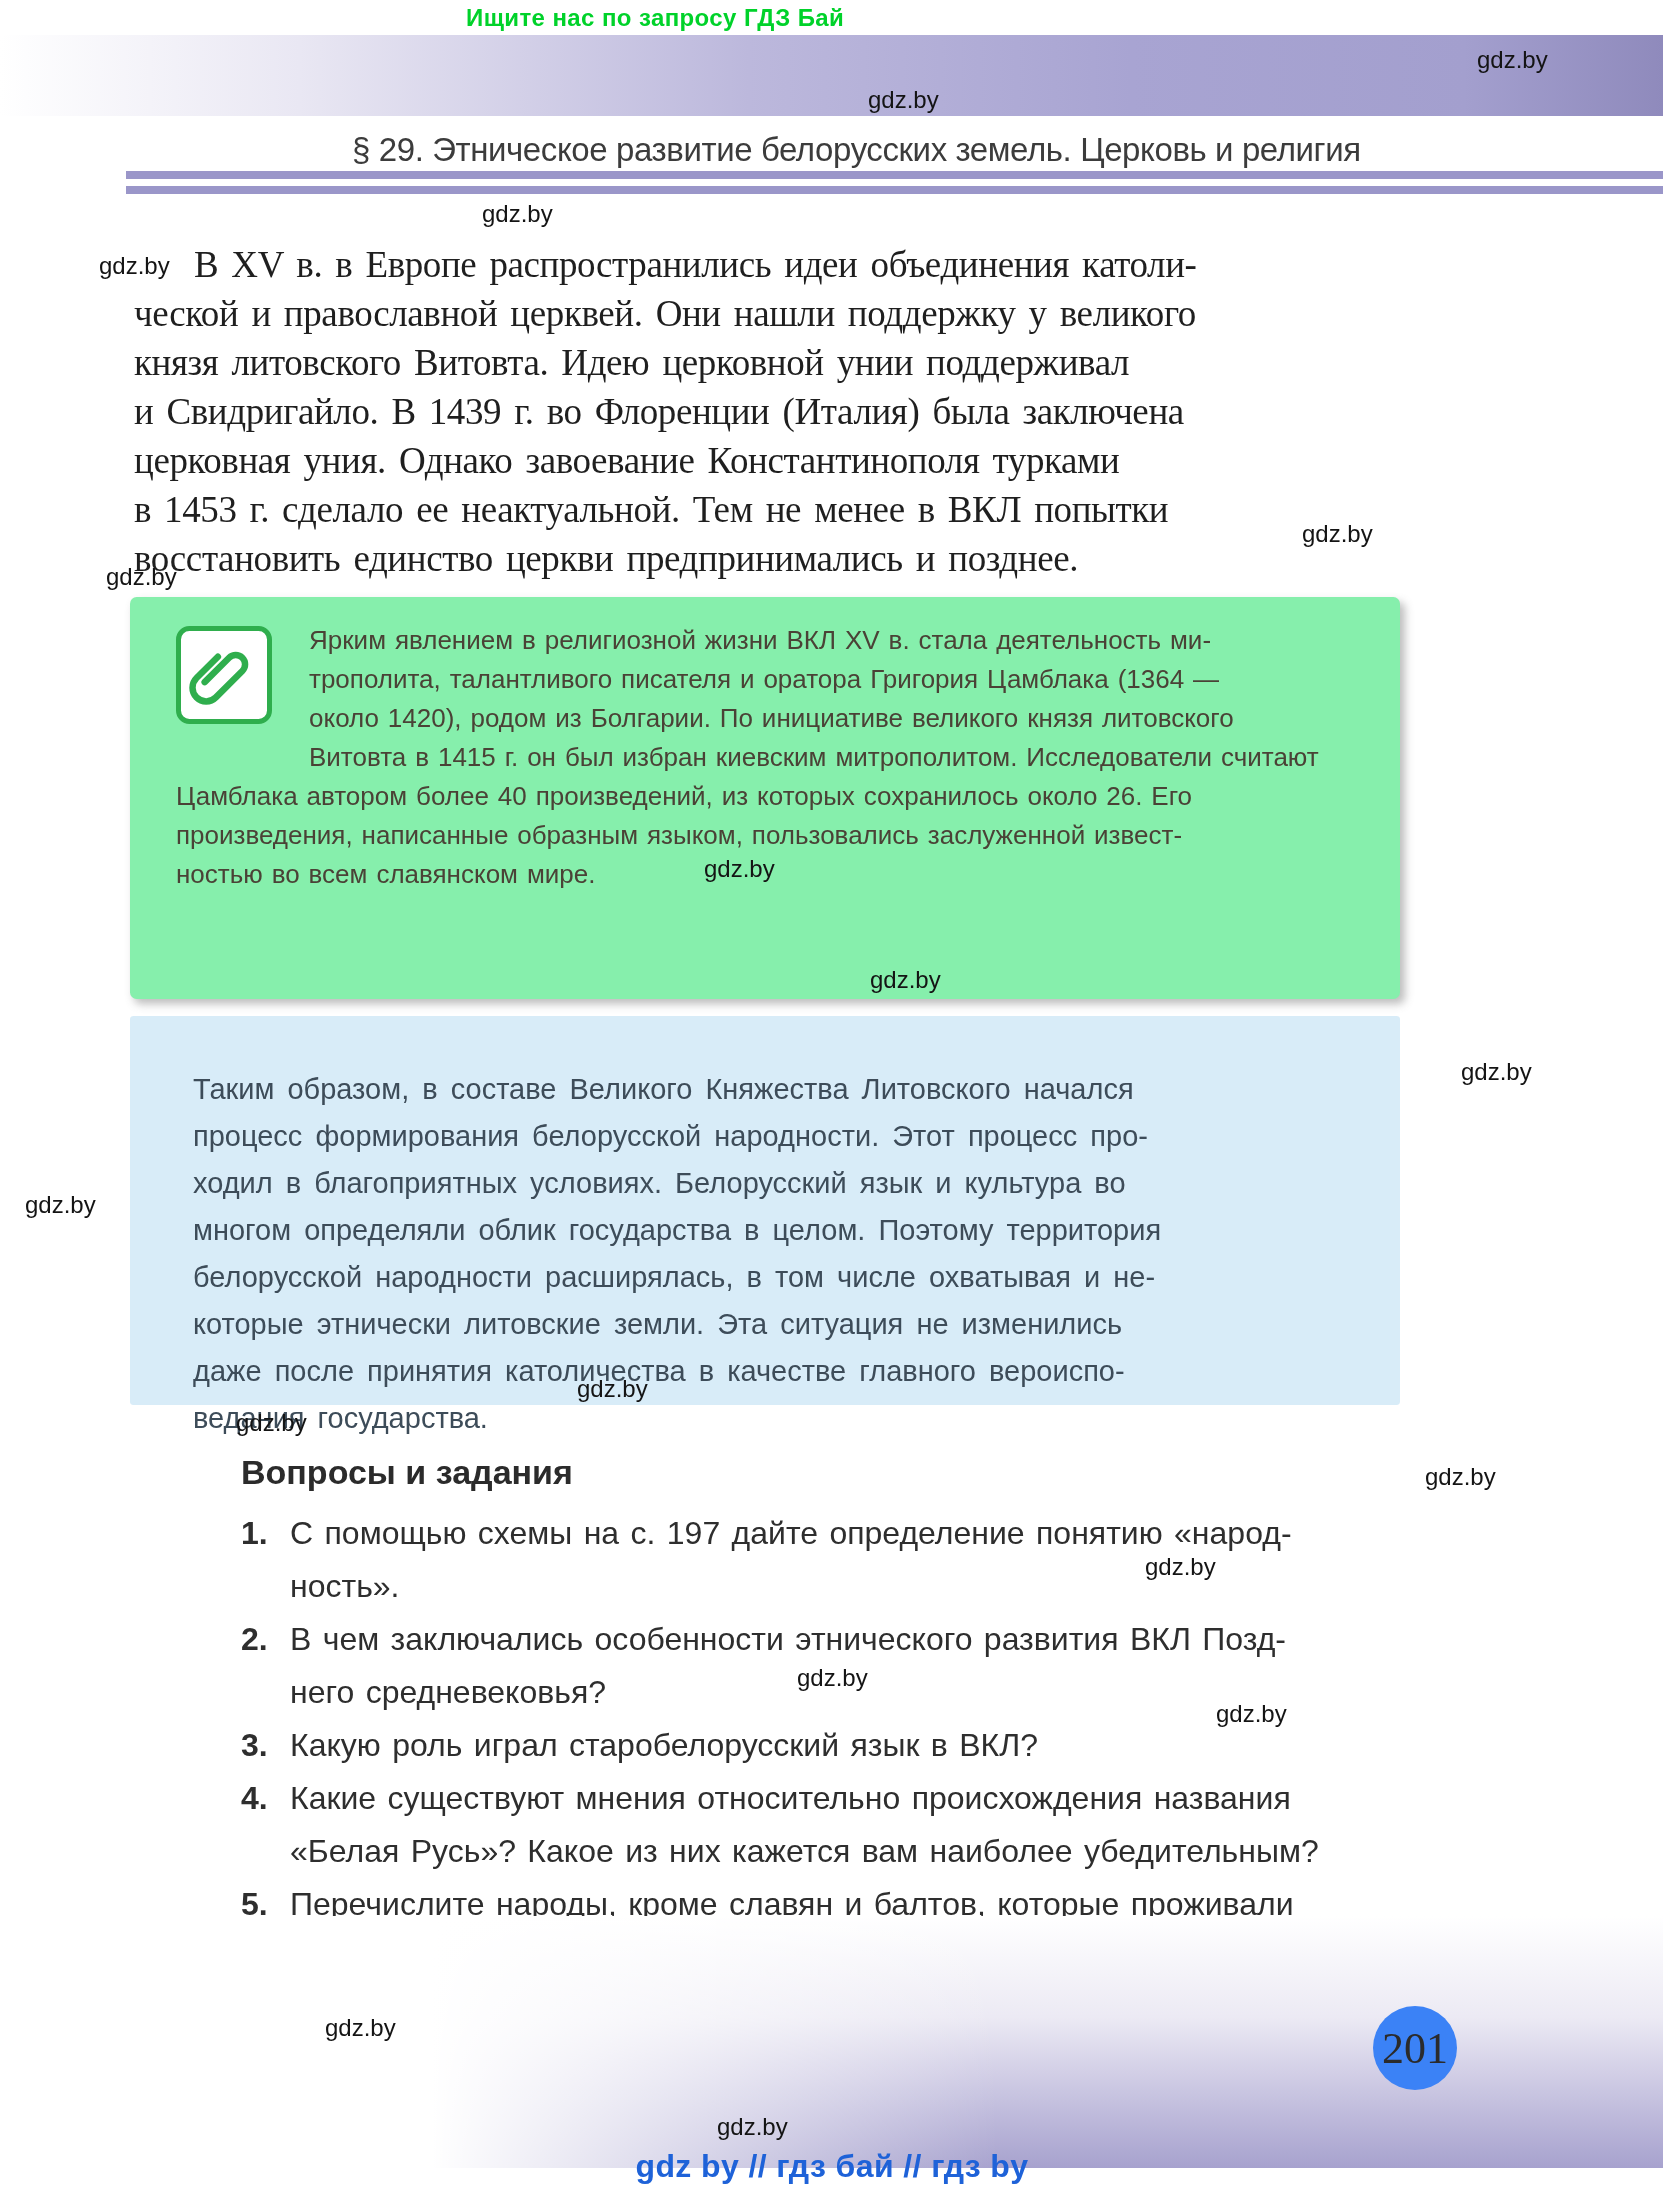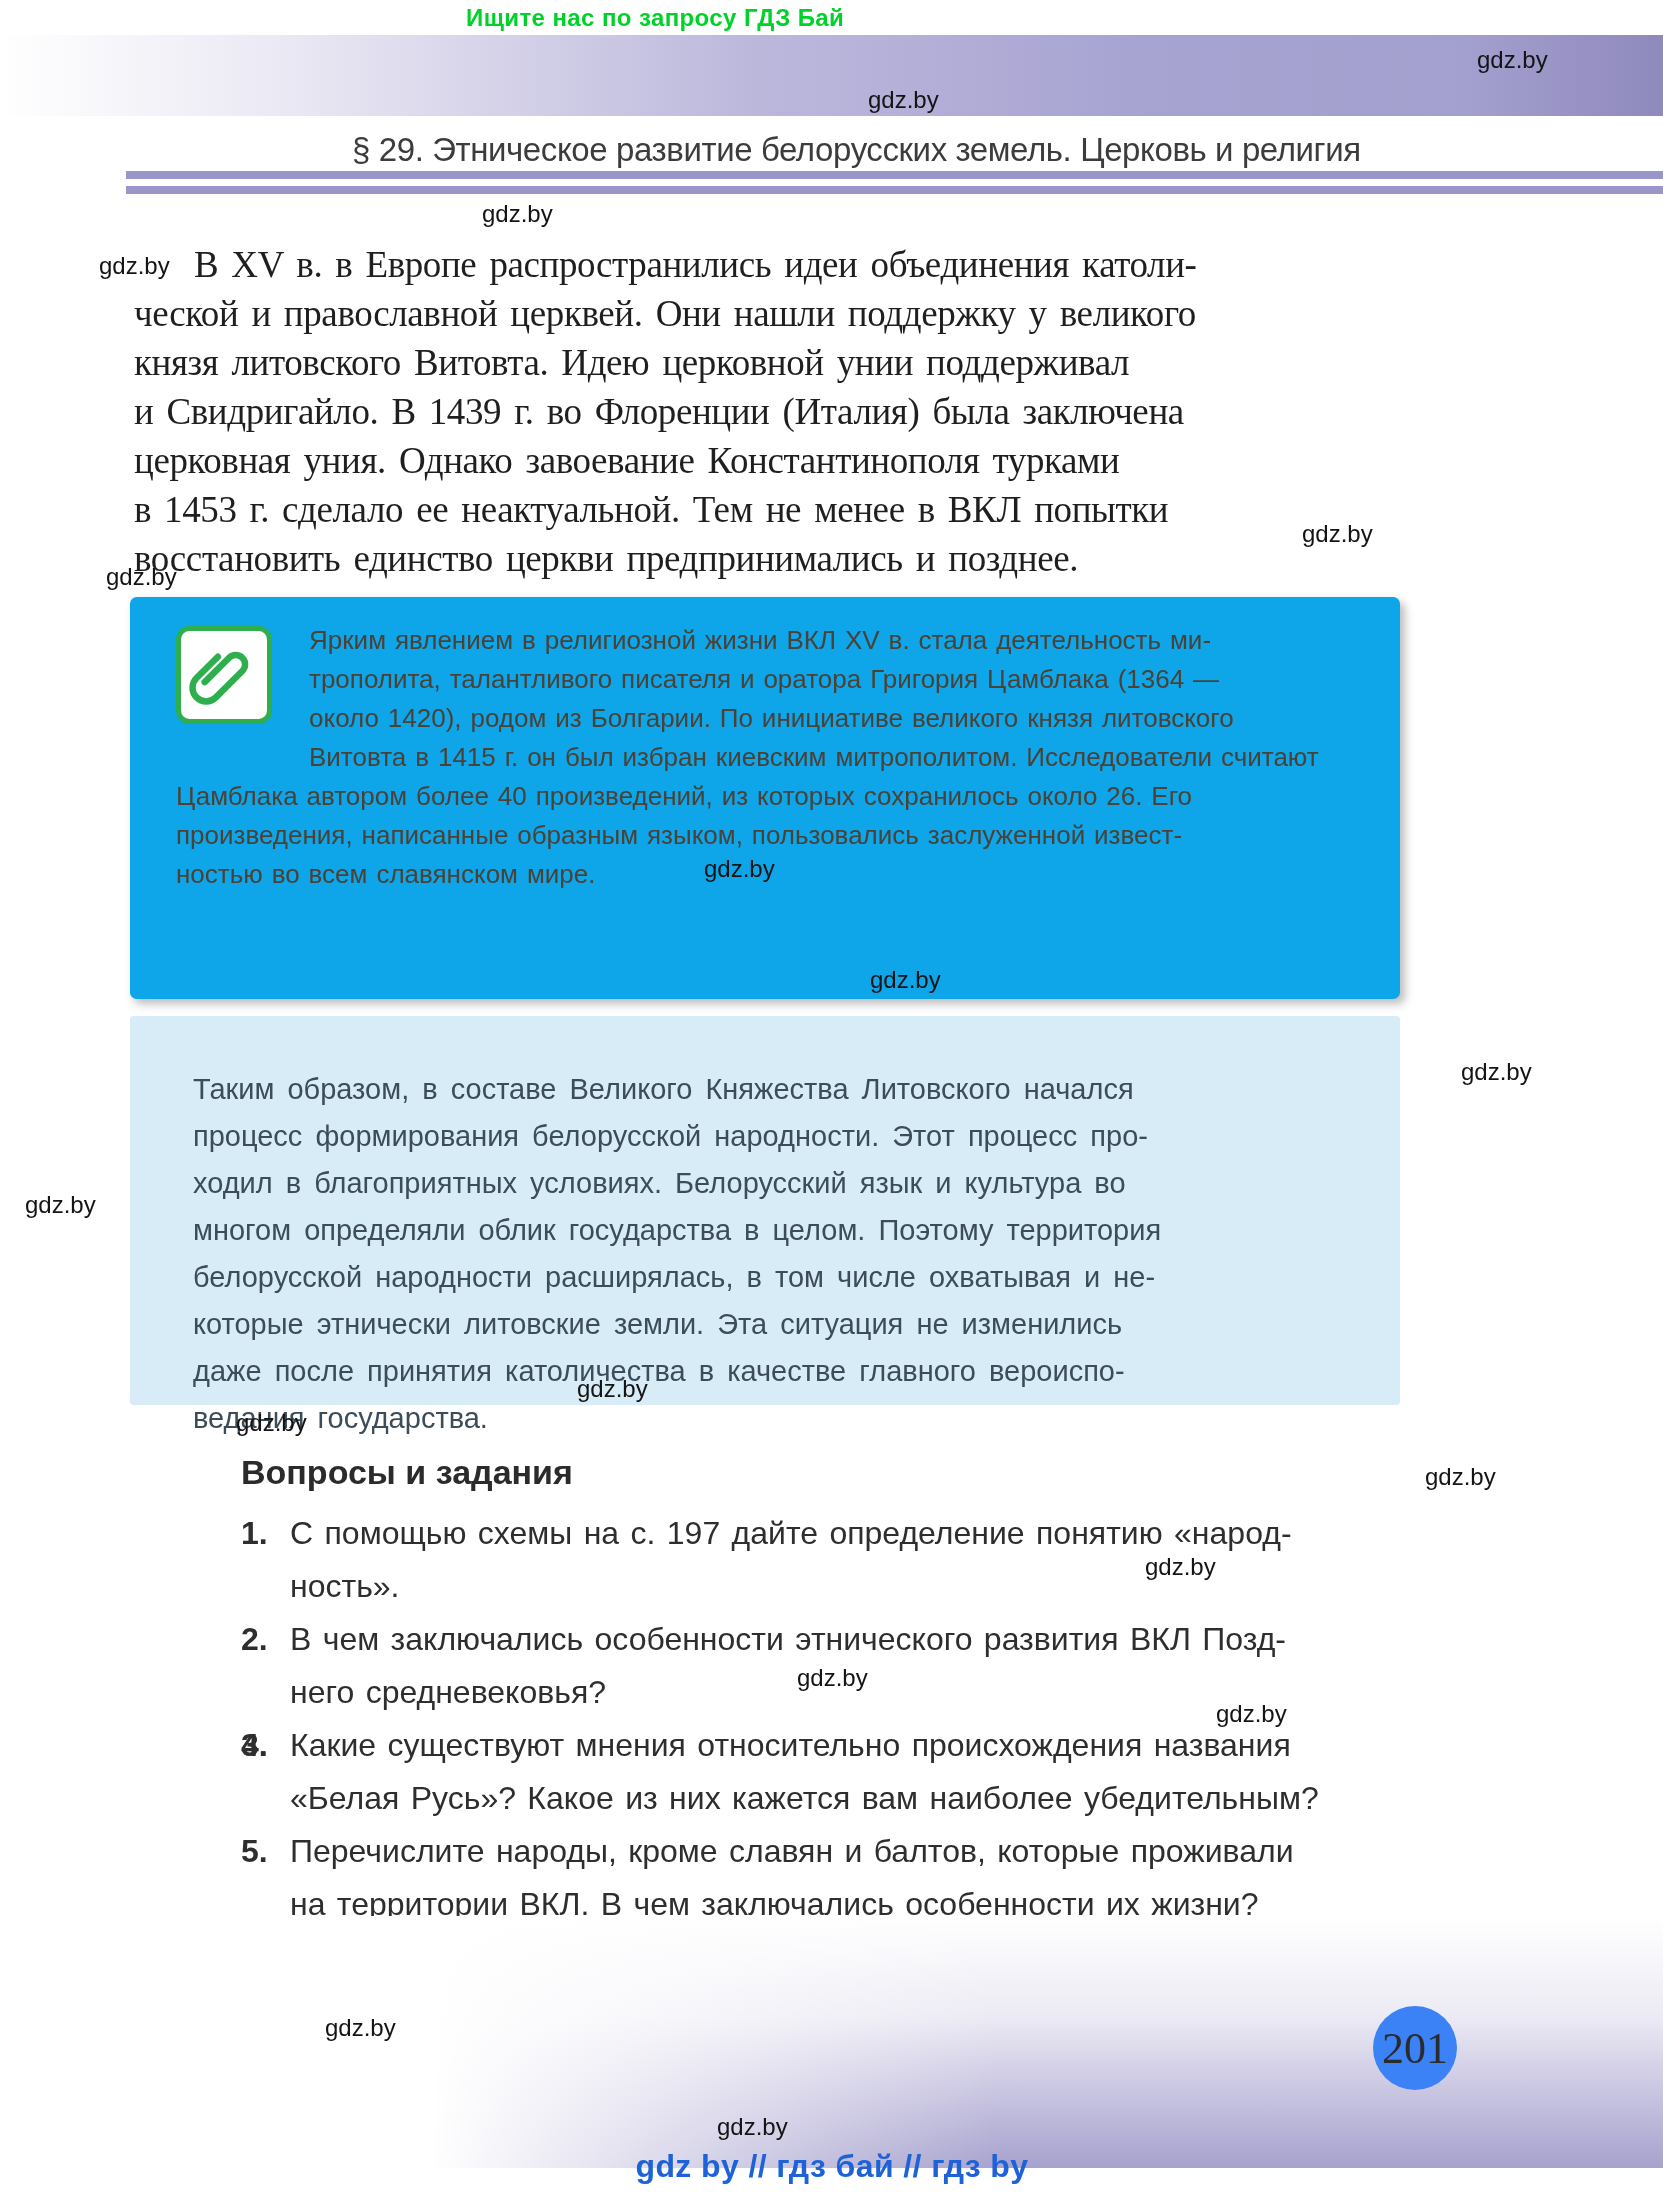--- a/index.html
+++ b/index.html
@@ -19,21 +19,21 @@
 
   .rule { position: absolute; left: 126px; right: 0; height: 7.5px; background: #9a96c9; }
   .rule-1 { top: 171px; }
   .rule-2 { top: 186px; }
 
   .intro-paragraph { position: absolute; left: 134px; top: 240px; width: 1275px;
     font-family: "Liberation Serif", serif; font-size: 37px; line-height: 49px; color: #1f1f1f;
     white-space: pre-line; text-indent: 60px; word-spacing: 4.2px; letter-spacing: -0.4px; }
 
   .note-box { position: absolute; left: 130px; top: 597px; width: 1270px; height: 402px;
-    background: #0ea5e9; border-radius: 6.7px; padding: 23.5px 34px 0 46px;
+    background: #86efac; border-radius: 6.7px; padding: 23.5px 34px 0 46px;
     box-shadow: 4.2px 5px 8.4px rgba(110,110,110,0.45); }
   .paperclip-wrap { float: left; width: 96px; height: 98px; margin: 5px 37px 25px 0;
     background: #ffffff; border: 5px solid #2fae4d; border-radius: 13.4px;
     display: flex; align-items: center; justify-content: center; }
   .note-text { font-size: 26px; line-height: 39px; color: #4a4236; white-space: pre-line;
     letter-spacing: 0px; word-spacing: 1.7px; }
   .note-task { clear: none; margin-top: 22px; font-size: 26px; line-height: 39px; color: #4a4236;
     font-style: italic; white-space: pre-line; word-spacing: 2.5px; }
 
   .summary-box { position: absolute; left: 130px; top: 1016px; width: 1270px; height: 389px;
@@ -125,20 +125,21 @@
         <span class="qtext">С помощью схемы на с. 197 дайте определение понятию «народ-
 ность».</span>
       </li>
       <li>
         <span class="qnum">2.</span>
         <span class="qtext">В чем заключались особенности этнического развития ВКЛ Позд-
 него средневековья?</span>
       </li>
       <li>
         <span class="qnum">3.</span>
+        <span class="qtext">Какую роль играл старобелорусский язык в ВКЛ?</span>
       </li>
       <li>
         <span class="qnum">4.</span>
         <span class="qtext">Какие существуют мнения относительно происхождения названия
 «Белая Русь»? Какое из них кажется вам наиболее убедительным?</span>
       </li>
       <li>
         <span class="qnum">5.</span>
         <span class="qtext">Перечислите народы, кроме славян и балтов, которые проживали
 на территории ВКЛ. В чем заключались особенности их жизни?</span>

